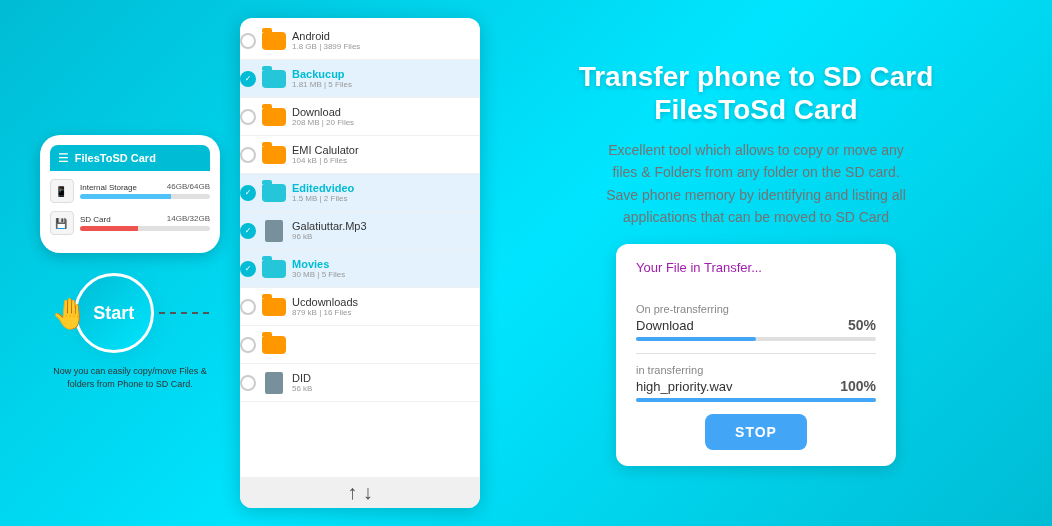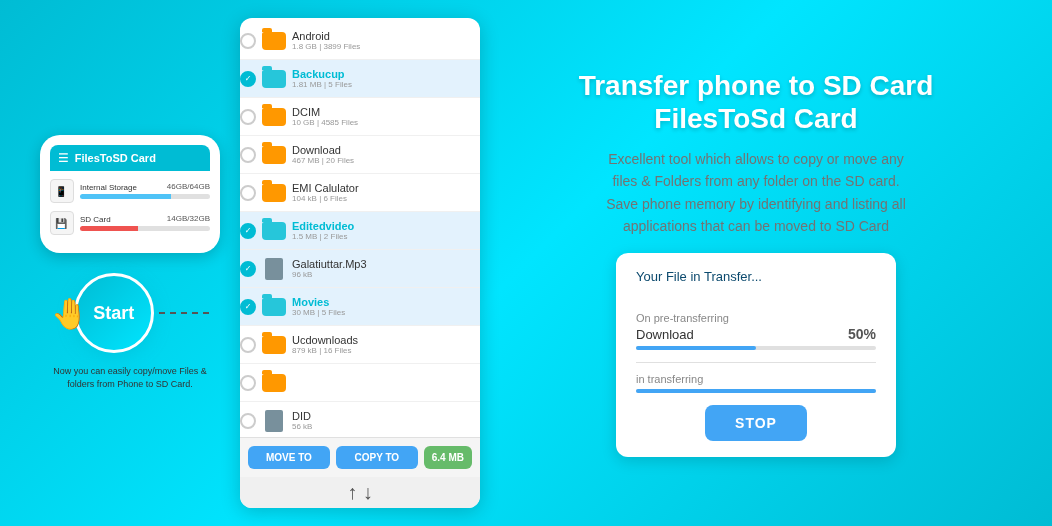--- a/index.html
+++ b/index.html
@@ -323,21 +323,21 @@
     .transfer-card {
       background: white;
       border-radius: 12px;
       padding: 16px 20px;
       width: 280px;
       box-shadow: 0 4px 15px rgba(0,0,0,0.15);
     }
 
     .transfer-card-title {
       font-size: 13px;
-      color: #0c4a6e;
+      color: #a21caf;
       margin-bottom: 28px;
       font-weight: 500;
     }
 
     .transfer-row {
       margin-bottom: 12px;
     }
 
     .transfer-label {
       font-size: 11px;
@@ -455,106 +455,91 @@
           <div class="file-name highlight">Backucup</div>
           <div class="file-meta">1.81 MB | 5 Files</div>
         </div>
       </div>
       <div class="file-item">
         <div class="file-checkbox"></div>
         <div class="file-icon">
           <div class="folder-icon"></div>
         </div>
         <div class="file-details">
-          <div class="file-name">DCIM</div>
-          <div class="file-meta">10 GB | 4585 Files</div>
+          <div class="file-name">Download</div>
+          <div class="file-meta">208 MB | 20 Files</div>
         </div>
       </div>
       <div class="file-item">
         <div class="file-checkbox"></div>
         <div class="file-icon">
           <div class="folder-icon"></div>
         </div>
         <div class="file-details">
-          <div class="file-name">Download</div>
-          <div class="file-meta">467 MB | 20 Files</div>
+          <div class="file-name">EMI Calulator</div>
+          <div class="file-meta">104 kB | 6 Files</div>
+        </div>
+      </div>
+      <div class="file-item selected">
+        <div class="file-checkbox checked"></div>
+        <div class="file-icon">
+          <div class="folder-icon teal"></div>
+        </div>
+        <div class="file-details">
+          <div class="file-name highlight">Editedvideo</div>
+          <div class="file-meta">1.5 MB | 2 Files</div>
+        </div>
+      </div>
+      <div class="file-item selected">
+        <div class="file-checkbox checked"></div>
+        <div class="file-icon">
+          <div class="doc-icon"></div>
+        </div>
+        <div class="file-details">
+          <div class="file-name">Galatiuttar.Mp3</div>
+          <div class="file-meta">96 kB</div>
+        </div>
+      </div>
+      <div class="file-item selected">
+        <div class="file-checkbox checked"></div>
+        <div class="file-icon">
+          <div class="folder-icon teal"></div>
+        </div>
+        <div class="file-details">
+          <div class="file-name highlight">Movies</div>
+          <div class="file-meta">30 MB | 5 Files</div>
         </div>
       </div>
       <div class="file-item">
         <div class="file-checkbox"></div>
         <div class="file-icon">
           <div class="folder-icon"></div>
         </div>
         <div class="file-details">
-          <div class="file-name">EMI Calulator</div>
-          <div class="file-meta">104 kB | 6 Files</div>
-        </div>
-      </div>
-      <div class="file-item selected">
-        <div class="file-checkbox checked"></div>
-        <div class="file-icon">
-          <div class="folder-icon teal"></div>
-        </div>
-        <div class="file-details">
-          <div class="file-name highlight">Editedvideo</div>
-          <div class="file-meta">1.5 MB | 2 Files</div>
-        </div>
-      </div>
-      <div class="file-item selected">
-        <div class="file-checkbox checked"></div>
-        <div class="file-icon">
-          <div class="doc-icon"></div>
-        </div>
-        <div class="file-details">
-          <div class="file-name">Galatiuttar.Mp3</div>
-          <div class="file-meta">96 kB</div>
-        </div>
-      </div>
-      <div class="file-item selected">
-        <div class="file-checkbox checked"></div>
-        <div class="file-icon">
-          <div class="folder-icon teal"></div>
-        </div>
-        <div class="file-details">
-          <div class="file-name highlight">Movies</div>
-          <div class="file-meta">30 MB | 5 Files</div>
+          <div class="file-name">Ucdownloads</div>
+          <div class="file-meta">879 kB | 16 Files</div>
         </div>
       </div>
       <div class="file-item">
         <div class="file-checkbox"></div>
         <div class="file-icon">
           <div class="folder-icon"></div>
         </div>
-        <div class="file-details">
-          <div class="file-name">Ucdownloads</div>
-          <div class="file-meta">879 kB | 16 Files</div>
-        </div>
       </div>
       <div class="file-item">
         <div class="file-checkbox"></div>
         <div class="file-icon">
-          <div class="folder-icon"></div>
-        </div>
-      </div>
-      <div class="file-item">
-        <div class="file-checkbox"></div>
-        <div class="file-icon">
           <div class="doc-icon"></div>
         </div>
         <div class="file-details">
           <div class="file-name">DID</div>
           <div class="file-meta">56 kB</div>
         </div>
       </div>
     </div>
-  <div class="bottom-actions">
-    <button class="action-btn move-btn">MOVE TO</button>
-    <button class="action-btn copy-btn">COPY TO</button>
-    <div class="size-badge">6.4 MB</div>
-  </div>
   <div class="bottom-arrows">↑ ↓</div>
 </div>
 
 <div class="right-section">
   <div class="app-title">
     <div>Transfer phone to SD Card</div>
     <div>FilesToSd Card</div>
   </div>
   <p class="app-description">Excellent tool which allows to copy or move any files &amp; Folders from any folder on the SD card. Save phone memory by identifying and listing all applications that can be moved to SD Card</p>
 
@@ -569,20 +554,24 @@
       </div>
       <div class="progress-bar-container">
         <div class="progress-bar-fill" style="width:50%"></div>
       </div>
     </div>
 
     <div class="divider"></div>
 
     <div class="transfer-row">
       <div class="transfer-label">in transferring</div>
+      <div class="transfer-file-row">
+        <span class="transfer-filename">high_priority.wav</span>
+        <span class="transfer-percent">100%</span>
+      </div>
       <div class="progress-bar-container">
         <div class="progress-bar-fill" style="width:100%"></div>
       </div>
     </div>
 
     <button class="stop-btn">STOP</button>
   </div>
 </div>
 
 </body></html>

